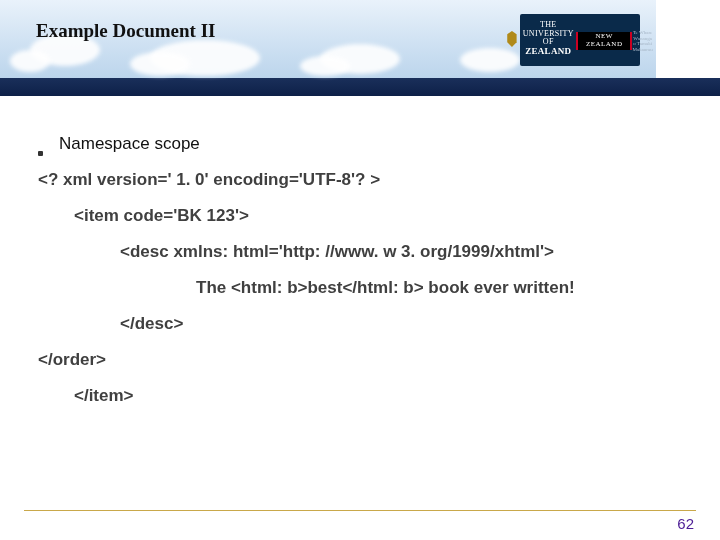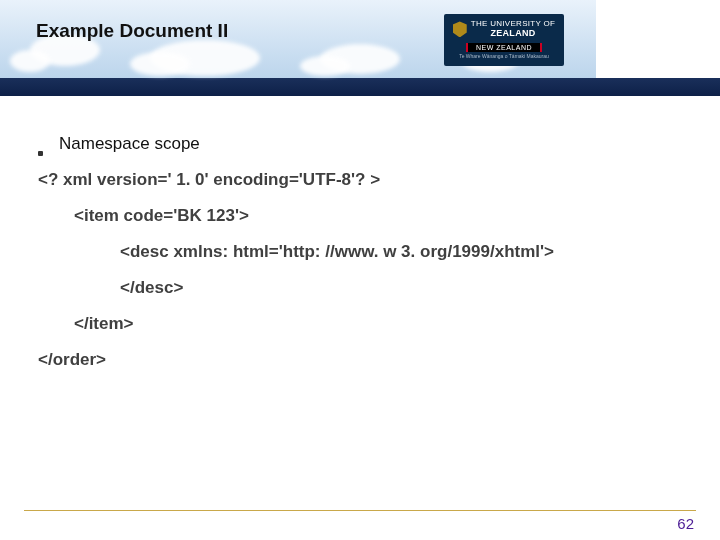--- a/index.html
+++ b/index.html
@@ -1,40 +1,41 @@
 <!DOCTYPE html>
 <html><head>
 <meta charset="utf-8">
 <style>
   * { margin: 0; padding: 0; box-sizing: border-box; }
   html, body { width: 720px; height: 540px; font-family: Arial, Helvetica, sans-serif; background: #fff; overflow: hidden; }
   .slide { width: 720px; height: 540px; position: relative; background: #fff; }
   .header {
-    width: 596px; height: 78px; position: relative;
+    width: 656px; height: 78px; position: relative;
     background: linear-gradient(to bottom, #e9f2fb 0%, #dbe9f6 30%, #cde0f2 60%, #bcd5ec 100%);
+    font-family: Liberation Serif, serif;
   }
   .clouds {
     position: absolute; inset: 0;
   }
   .cloud { position: absolute; background: #fff; border-radius: 50%; filter: blur(2px); opacity: 0.9; }
   .c1 { width: 70px; height: 32px; left: 30px; top: 34px; }
   .c2 { width: 40px; height: 22px; left: 10px; top: 50px; }
   .c3 { width: 110px; height: 36px; left: 150px; top: 40px; }
   .c4 { width: 60px; height: 24px; left: 130px; top: 52px; }
   .c5 { width: 80px; height: 30px; left: 320px; top: 44px; }
   .c6 { width: 50px; height: 20px; left: 300px; top: 56px; }
   .c7 { width: 60px; height: 24px; left: 460px; top: 48px; }
   .title {
     position: absolute; left: 36px; top: 20px;
     font-size: 19px; font-weight: bold; color: #111;
   }
   .logo {
-    position: absolute; right: 32px; top: 14px; width: 120px; height: 52px;
+    position: absolute; right: 16px; top: 14px; width: 120px; height: 52px;
     background: #0a2a4a; border-radius: 2px;
-    display: flex; flex-direction: column; align-items: center; justify-content: center;
+    display: flex; align-items: center; justify-content: center;
     color: #fff; font-size: 7px; text-align: center; line-height: 1.1;
   }
   .logo-top { font-size: 8px; letter-spacing: 0.3px; display: flex; align-items: center; gap: 4px; margin-bottom: 2px;}
   .crest { width: 14px; height: 16px; background: #b08a1a; clip-path: polygon(50% 0, 100% 20%, 100% 70%, 50% 100%, 0 70%, 0 20%);}
   .logo-nz { background: #000; margin-top: 2px; padding: 1px 8px; font-size: 7px; letter-spacing: 0.5px; border-left: 2px solid #c02; border-right: 2px solid #c02;}
   .logo-maori { font-size: 5px; margin-top: 2px; color: #a8b8c8;}
   .nav-bar {
     width: 720px; height: 18px;
     background: linear-gradient(to bottom, #1a2f5a 0%, #0d2048 100%);
   }
@@ -93,21 +94,22 @@
 
   <div class="content">
     <div class="bullet-row">
       <div class="bullet-dot"></div>
       <div class="bullet-text">Namespace scope</div>
     </div>
 
     <div class="code-line ind0">&lt;? xml version=' 1. 0' encoding='UTF-8'? &gt;</div>
     <div class="code-line ind2">&lt;item code='BK 123'&gt;</div>
     <div class="code-line ind3">&lt;desc xmlns: html='http: //www. w 3. org/1999/xhtml'&gt;</div>
+    <div class="code-line ind4">The &lt;html: b&gt;best&lt;/html: b&gt; book ever written!</div>
     <div class="code-line ind3">&lt;/desc&gt;</div>
+    <div class="code-line ind0">&lt;/order&gt;</div>
     <div class="code-line ind2">&lt;/item&gt;</div>
-    <div class="code-line ind0">&lt;/order&gt;</div>
   </div>
 
   <div class="footer-rule"></div>
   <div class="page-num">62</div>
 
 </div>
 
 </body></html>

